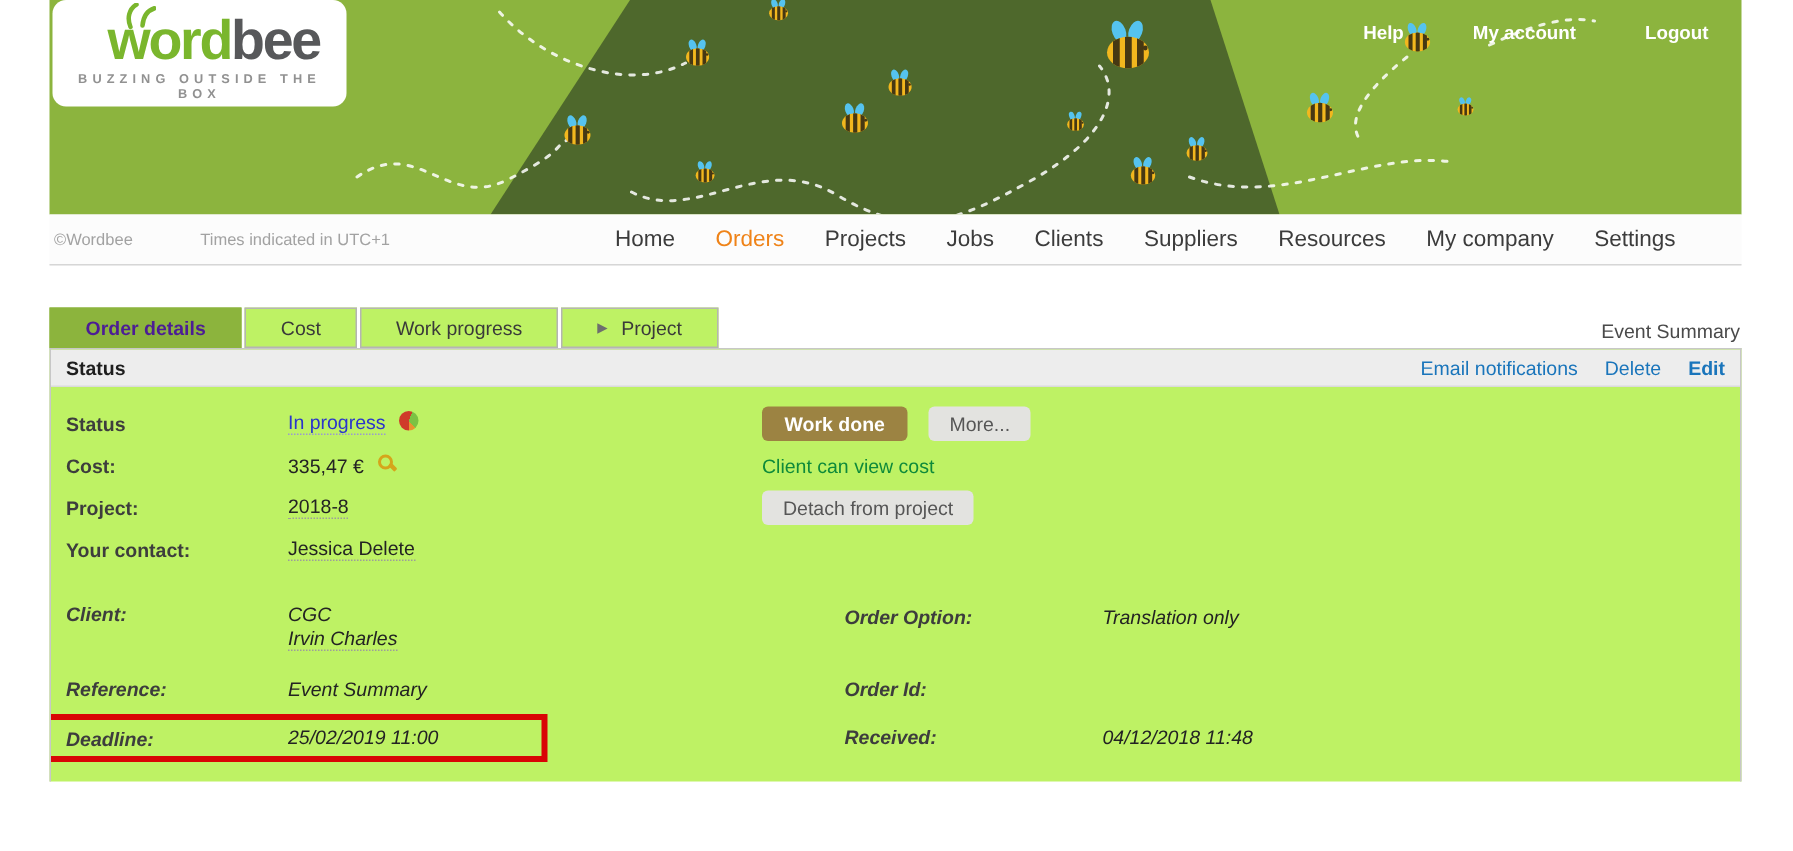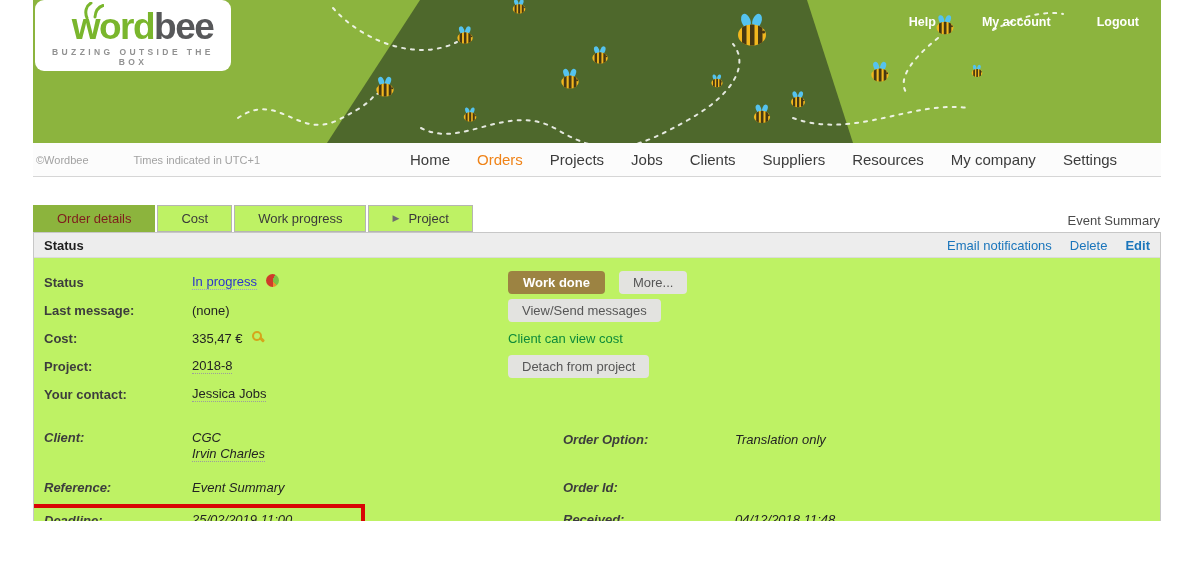--- a/index.html
+++ b/index.html
@@ -34,21 +34,21 @@
   .nav-item { font-size:15px; color:#3c3c3c; cursor:pointer; }
   .nav-item.active { color:#ef8318; }
 
   
   .tabs-row { margin-top:28px; position:relative; height:27px; display:flex; align-items:flex-end; }
   .tab {
     height:27px; line-height:25px; padding:0 23px; background:#bef264;
     border:1px solid #b5b5b2; color:#3a3a3a; font-size:13px; margin-right:2px; cursor:pointer;
     display:flex; align-items:center;
   }
-  .tab.active { background:#8cb43d; border-color:#8cb43d; color:#7f1d1d; font-weight:normal; }
+  .tab.active { background:#8cb43d; border-color:#8cb43d; color:#4c1d95; font-weight:bold; }
   .tab-arrow { color:#6e6e6e; font-size:9px; margin-right:9px; }
   .page-context { position:absolute; right:1px; bottom:4px; font-size:13px; color:#4a4a4a; }
 
   
   .panel { border:1px solid #c7c7c7; border-bottom:none; height:289px; overflow:hidden; position:relative; background:#bef264; }
   .sec-bar {
     height:25px; background:#ededed; border-bottom:1px solid #dbdbdb;
     display:flex; align-items:center; justify-content:space-between; padding:0 10px;
   }
   .sec-title { font-weight:bold; font-size:13px; color:#1e1e1e; }
@@ -214,27 +214,20 @@
         <span class="fval">
           <a class="status-link">In progress</a>
           <span class="pie-icon"></span>
         </span>
         <span class="btncol">
           <button class="btn-primary">Work done</button>
           <button class="btn-gray">More...</button>
         </span>
       </div>
 
-      <div class="frow">
-        <span class="flabel">Last message:</span>
-        <span class="fval">(none)</span>
-        <span class="btncol">
-          <button class="btn-gray">View/Send messages</button>
-        </span>
-      </div>
 
       <div class="frow">
         <span class="flabel">Cost:</span>
         <span class="fval">
           <span>335,47 €</span>
           <span class="mag-icon"></span>
         </span>
         <span class="btncol">
           <a class="green-link">Client can view cost</a>
         </span>
@@ -246,21 +239,21 @@
             <a class="dotted">2018-8</a>
           </span>
         <span class="btncol">
           <button class="btn-gray">Detach from project</button>
         </span>
       </div>
 
       <div class="frow">
         <span class="flabel">Your contact:</span>
         <span class="fval">
-            <a class="dotted">Jessica Jobs</a>
+            <a class="dotted">Jessica Delete</a>
           </span>
       </div>
 
     </div>
 
 
     <div class="drows">
 
       <div class="drow row-client">
         <div class="dleft">

